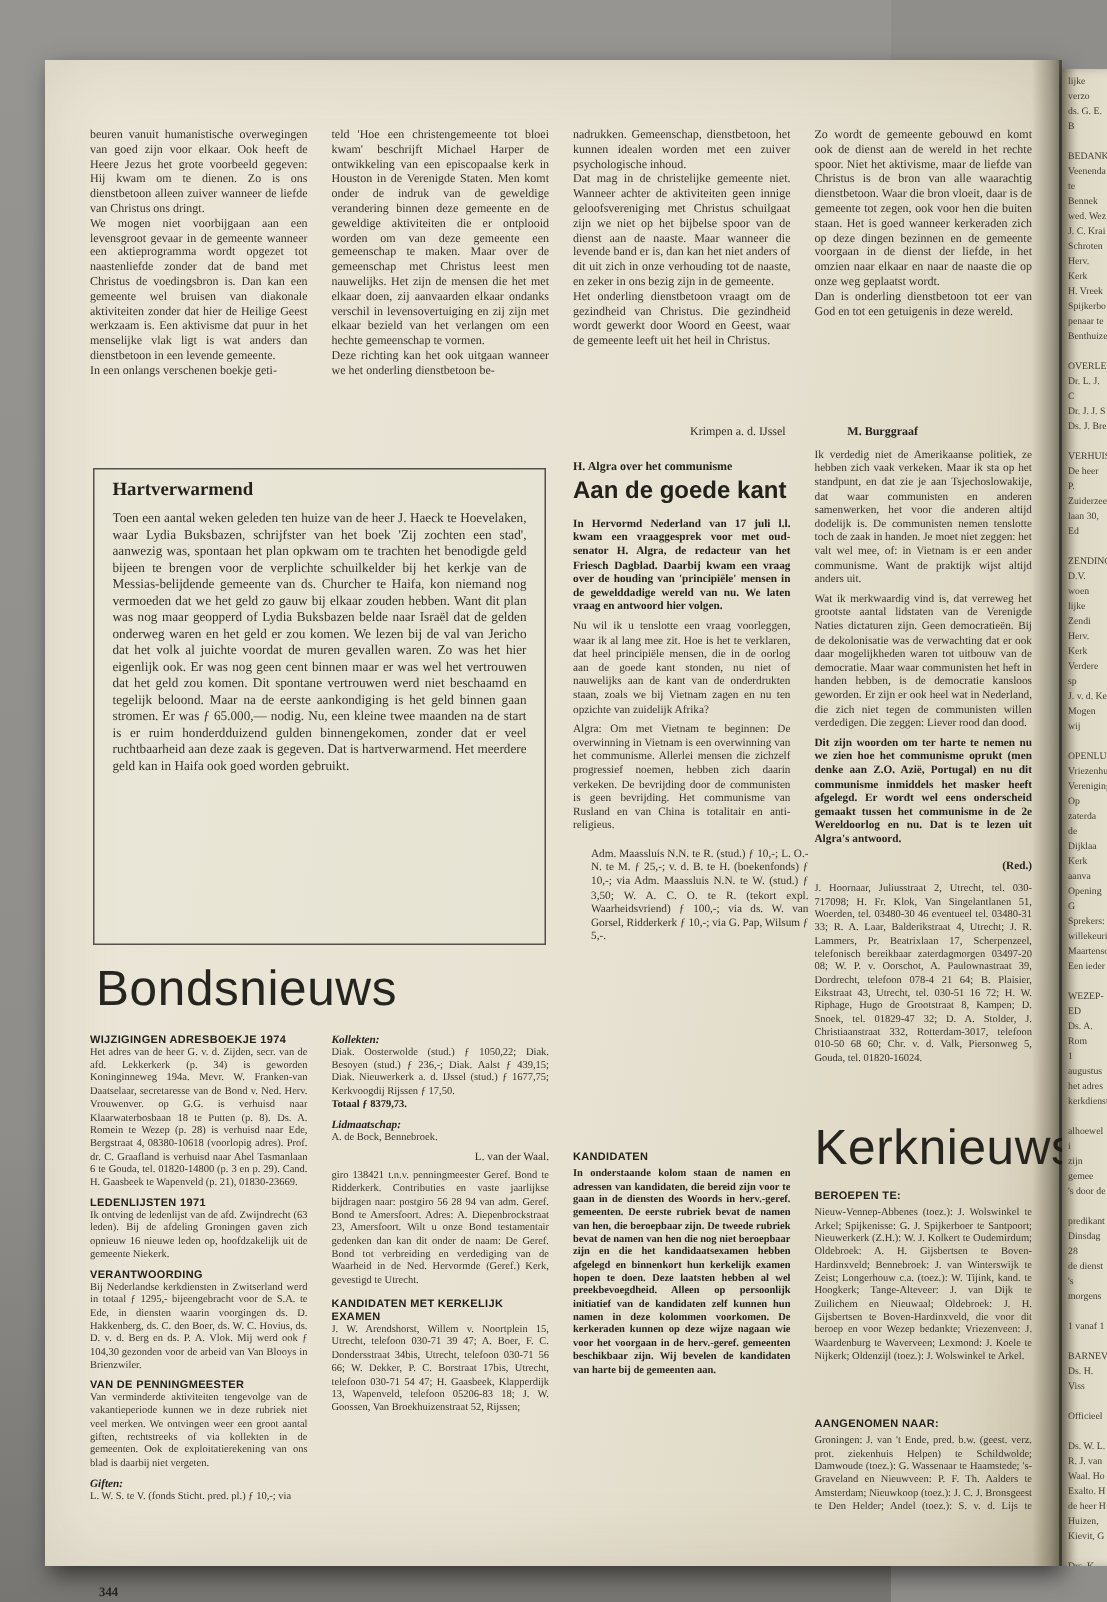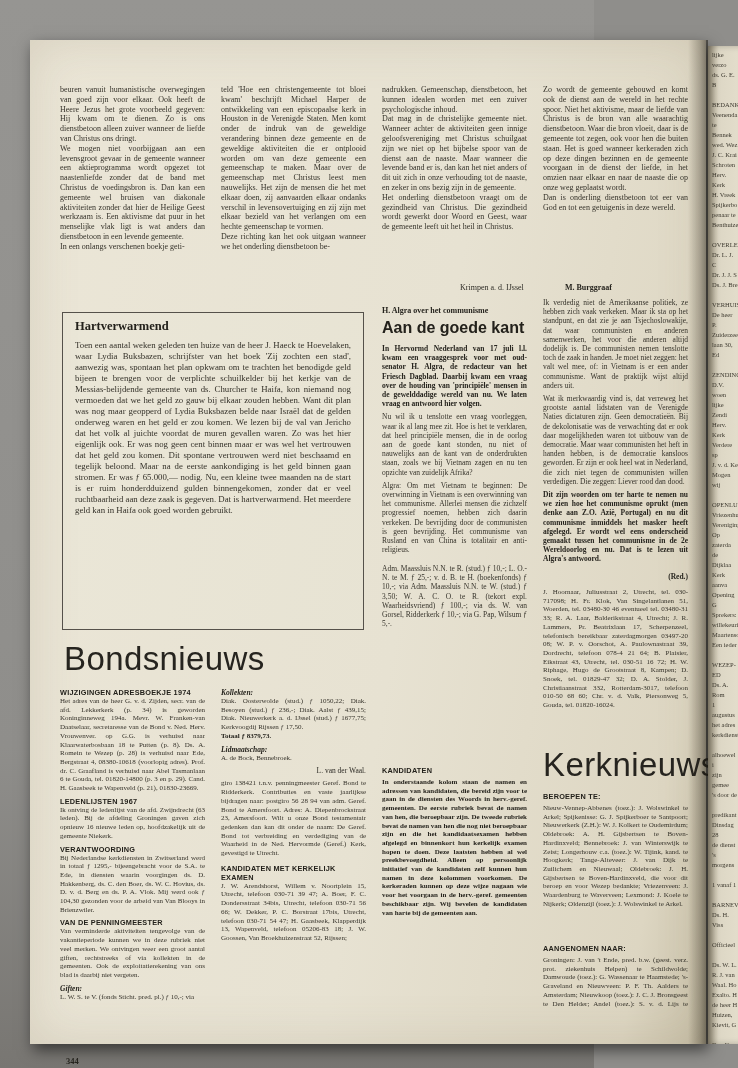--- a/index.html
+++ b/index.html
@@ -90,37 +90,37 @@
     </div>
 
     <div class="abs kicker" style="left:352px;top:266px;width:145px;">H. Algra over het communisme</div>
     <div class="abs article-headline" style="left:352px;top:279px;width:170px;">Aan de goede kant</div>
     <div class="abs" style="left:352px;top:304px;width:145px;height:212px;overflow:hidden;">
       <div class="body-text t75 bold mb4">In Hervormd Nederland van 17 juli l.l. kwam een vraaggesprek voor met oud-senator H. Algra, de redacteur van het Friesch Dagblad. Daarbij kwam een vraag over de houding van 'principiële' mensen in de gewelddadige wereld van nu. We laten vraag en antwoord hier volgen.</div>
       <div class="body-text t75 mb4">Nu wil ik u tenslotte een vraag voorleggen, waar ik al lang mee zit. Hoe is het te verklaren, dat heel principiële mensen, die in de oorlog aan de goede kant stonden, nu niet of nauwelijks aan de kant van de onderdrukten staan, zoals we bij Vietnam zagen en nu ten opzichte van zuidelijk Afrika?</div>
       <div class="body-text t75">Algra: Om met Vietnam te beginnen: De overwinning in Vietnam is een overwinning van het communisme. Allerlei mensen die zichzelf progressief noemen, hebben zich daarin verkeken. De bevrijding door de communisten is geen bevrijding. Het communisme van Rusland en van China is totalitair en anti-religieus.</div>
     </div>
 
-    <div class="abs body-text t75" style="left:352px;top:524px;width:145px;height:66px;">Adm. Maassluis N.N. te R. (stud.) ƒ 10,-; L. O.-N. te M. ƒ 25,-; v. d. B. te H. (boekenfonds) ƒ 10,-; via Adm. Maassluis N.N. te W. (stud.) ƒ 3,50; W. A. C. O. te R. (tekort expl. Waarheidsvriend) ƒ 100,-; via ds. W. van Gorsel, Ridderkerk ƒ 10,-; via G. Pap, Wilsum ƒ 5,-.</div>
+    <div class="abs body-text t75" style="left:364px;top:524px;width:145px;height:66px;">Adm. Maassluis N.N. te R. (stud.) ƒ 10,-; L. O.-N. te M. ƒ 25,-; v. d. B. te H. (boekenfonds) ƒ 10,-; via Adm. Maassluis N.N. te W. (stud.) ƒ 3,50; W. A. C. O. te R. (tekort expl. Waarheidsvriend) ƒ 100,-; via ds. W. van Gorsel, Ridderkerk ƒ 10,-; via G. Pap, Wilsum ƒ 5,-.</div>
 
     <div class="abs" style="left:513px;top:258px;width:145px;height:272px;overflow:hidden;">
       <div class="body-text t75 mb4">Ik verdedig niet de Amerikaanse politiek, ze hebben zich vaak verkeken. Maar ik sta op het standpunt, en dat zie je aan Tsjechoslowakije, dat waar communisten en anderen samenwerken, het voor die anderen altijd dodelijk is. De communisten nemen tenslotte toch de zaak in handen. Je moet niet zeggen: het valt wel mee, of: in Vietnam is er een ander communisme. Want de praktijk wijst altijd anders uit.</div>
       <div class="body-text t75 mb4">Wat ik merkwaardig vind is, dat verreweg het grootste aantal lidstaten van de Verenigde Naties dictaturen zijn. Geen democratieën. Bij de dekolonisatie was de verwachting dat er ook daar mogelijkheden waren tot uitbouw van de democratie. Maar waar communisten het heft in handen hebben, is de democratie kansloos geworden. Er zijn er ook heel wat in Nederland, die zich niet tegen de communisten willen verdedigen. Die zeggen: Liever rood dan dood.</div>
       <div class="body-text t75 bold">Dit zijn woorden om ter harte te nemen nu we zien hoe het communisme oprukt (men denke aan Z.O. Azië, Portugal) en nu dit communisme inmiddels het masker heeft afgelegd. Er wordt wel eens onderscheid gemaakt tussen het communisme in de 2e Wereldoorlog en nu. Dat is te lezen uit Algra's antwoord.</div>
     </div>
     <div class="abs right-al t75 bold" style="left:513px;top:532px;width:145px;">(Red.)</div>
 
     <div class="abs body-text t7" style="left:513px;top:548px;width:145px;height:158px;">J. Hoornaar, Juliusstraat 2, Utrecht, tel. 030-717098; H. Fr. Klok, Van Singelantlanen 51, Woerden, tel. 03480-30 46 eventueel tel. 03480-31 33; R. A. Laar, Balderikstraat 4, Utrecht; J. R. Lammers, Pr. Beatrixlaan 17, Scherpenzeel, telefonisch bereikbaar zaterdagmorgen 03497-20 08; W. P. v. Oorschot, A. Paulownastraat 39, Dordrecht, telefoon 078-4 21 64; B. Plaisier, Eikstraat 43, Utrecht, tel. 030-51 16 72; H. W. Riphage, Hugo de Grootstraat 8, Kampen; D. Snoek, tel. 01829-47 32; D. A. Stolder, J. Christiaanstraat 332, Rotterdam-3017, telefoon 010-50 68 60; Chr. v. d. Valk, Piersonweg 5, Gouda, tel. 01820-16024.</div>
 
     <div class="abs big-headline" style="left:34px;top:600px;">Bondsnieuws</div>
 
     <div class="abs" style="left:30px;top:648px;width:145px;height:318px;overflow:hidden;">
       <div class="sec-head">WIJZIGINGEN ADRESBOEKJE 1974</div>
       <div class="body-text t7 mb4">Het adres van de heer G. v. d. Zijden, secr. van de afd. Lekkerkerk (p. 34) is geworden Koninginneweg 194a. Mevr. W. Franken-van Daatselaar, secretaresse van de Bond v. Ned. Herv. Vrouwenver. op G.G. is verhuisd naar Klaarwaterbosbaan 18 te Putten (p. 8). Ds. A. Romein te Wezep (p. 28) is verhuisd naar Ede, Bergstraat 4, 08380-10618 (voorlopig adres). Prof. dr. C. Graafland is verhuisd naar Abel Tasmanlaan 6 te Gouda, tel. 01820-14800 (p. 3 en p. 29). Cand. H. Gaasbeek te Wapenveld (p. 21), 01830-23669.</div>
-      <div class="sec-head">LEDENLIJSTEN 1967</div>
+      <div class="sec-head">LEDENLIJSTEN 1971</div>
       <div class="body-text t7 mb4">Ik ontving de ledenlijst van de afd. Zwijndrecht (63 leden). Bij de afdeling Groningen gaven zich opnieuw 16 nieuwe leden op, hoofdzakelijk uit de gemeente Niekerk.</div>
       <div class="sec-head">VERANTWOORDING</div>
       <div class="body-text t7 mb4">Bij Nederlandse kerkdiensten in Zwitserland werd in totaal ƒ 1295,- bijeengebracht voor de S.A. te Ede, in diensten waarin voorgingen ds. D. Hakkenberg, ds. C. den Boer, ds. W. C. Hovius, ds. D. v. d. Berg en ds. P. A. Vlok. Mij werd ook ƒ 104,30 gezonden voor de arbeid van Van Blooys in Brienzwiler.</div>
       <div class="sec-head">VAN DE PENNINGMEESTER</div>
       <div class="body-text t7 mb4">Van verminderde aktiviteiten tengevolge van de vakantieperiode kunnen we in deze rubriek niet veel merken. We ontvingen weer een groot aantal giften, rechtstreeks of via kollekten in de gemeenten. Ook de exploitatierekening van ons blad is daarbij niet vergeten.</div>
       <div class="label-it">Giften:</div>
       <div class="body-text t7">L. W. S. te V. (fonds Sticht. pred. pl.) ƒ 10,-; via</div>
     </div>
 
     <div class="abs" style="left:191px;top:648px;width:145px;height:318px;overflow:hidden;">

